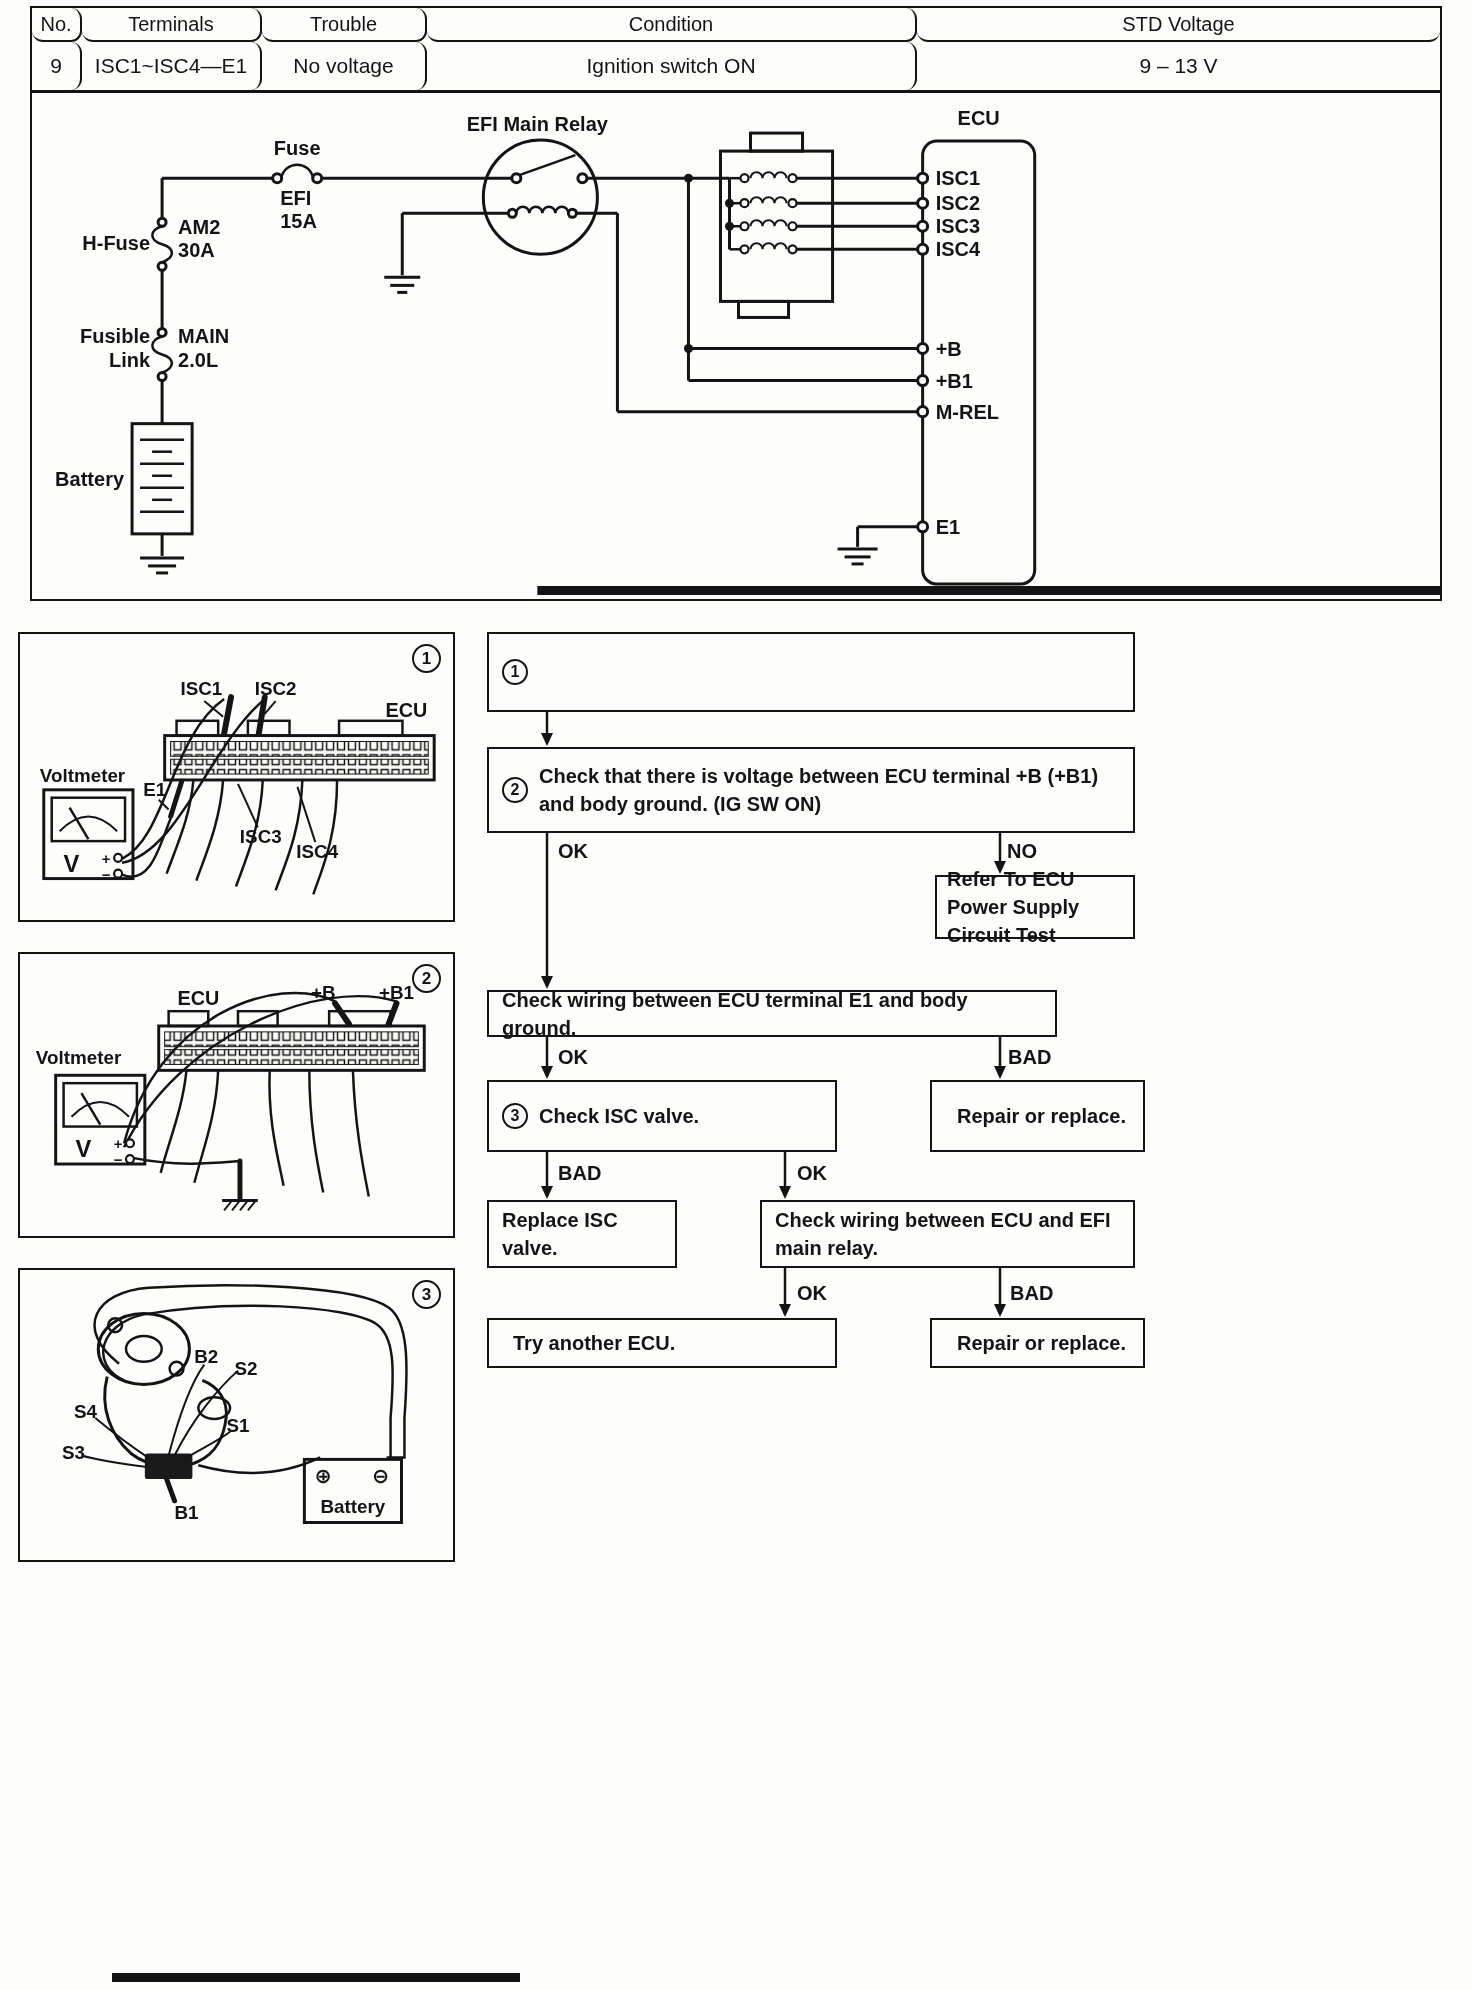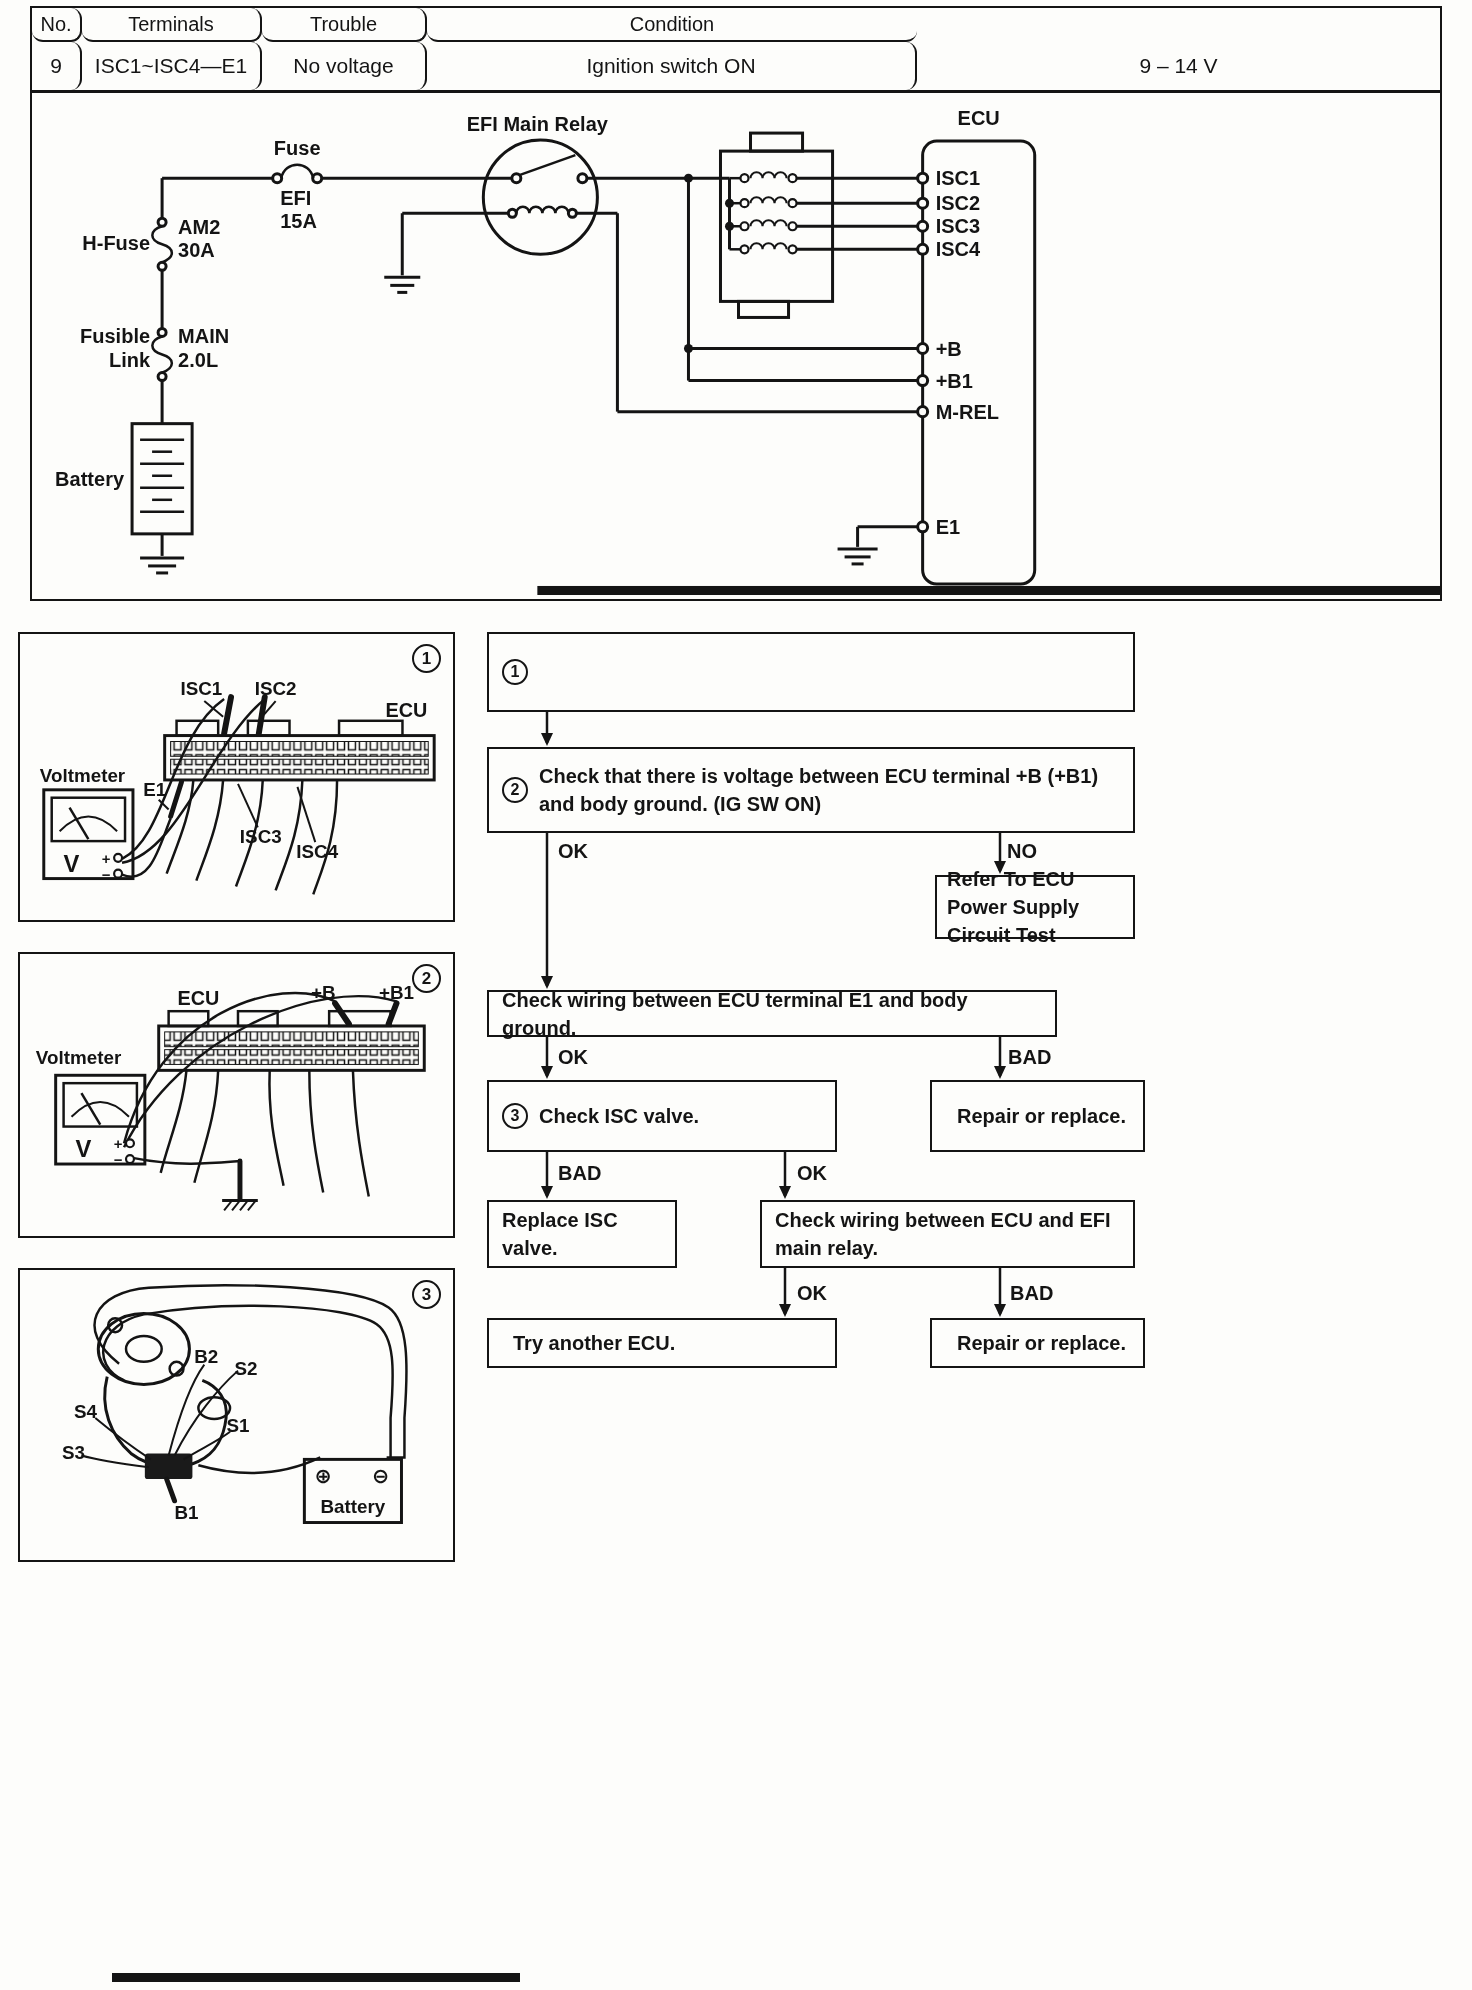--- a/index.html
+++ b/index.html
@@ -57,27 +57,28 @@
 </style>
 </head>
 <body>
 
 <div class="spec-table">
   <div class="tr th-row">
     <div class="tc">No.</div>
     <div class="tc">Terminals</div>
     <div class="tc">Trouble</div>
     <div class="tc">Condition</div>
+    <div class="tc">STD Voltage</div>
   </div>
   <div class="tr td-row">
     <div class="tc">9</div>
     <div class="tc">ISC1~ISC4—E1</div>
     <div class="tc">No voltage</div>
     <div class="tc">Ignition switch ON</div>
-    <div class="tc">9 – 14 V</div>
+    <div class="tc">9 – 13 V</div>
   </div>
 </div>
 
 <div class="schematic-box">
   <svg viewBox="0 0 1407 505" preserveAspectRatio="none">
 
     <g>
       <rect x="100" y="330" width="60" height="110" class="w"></rect>
       <line x1="108" y1="346" x2="152" y2="346" class="w2"></line>
       <line x1="120" y1="358" x2="140" y2="358" class="w2"></line>

